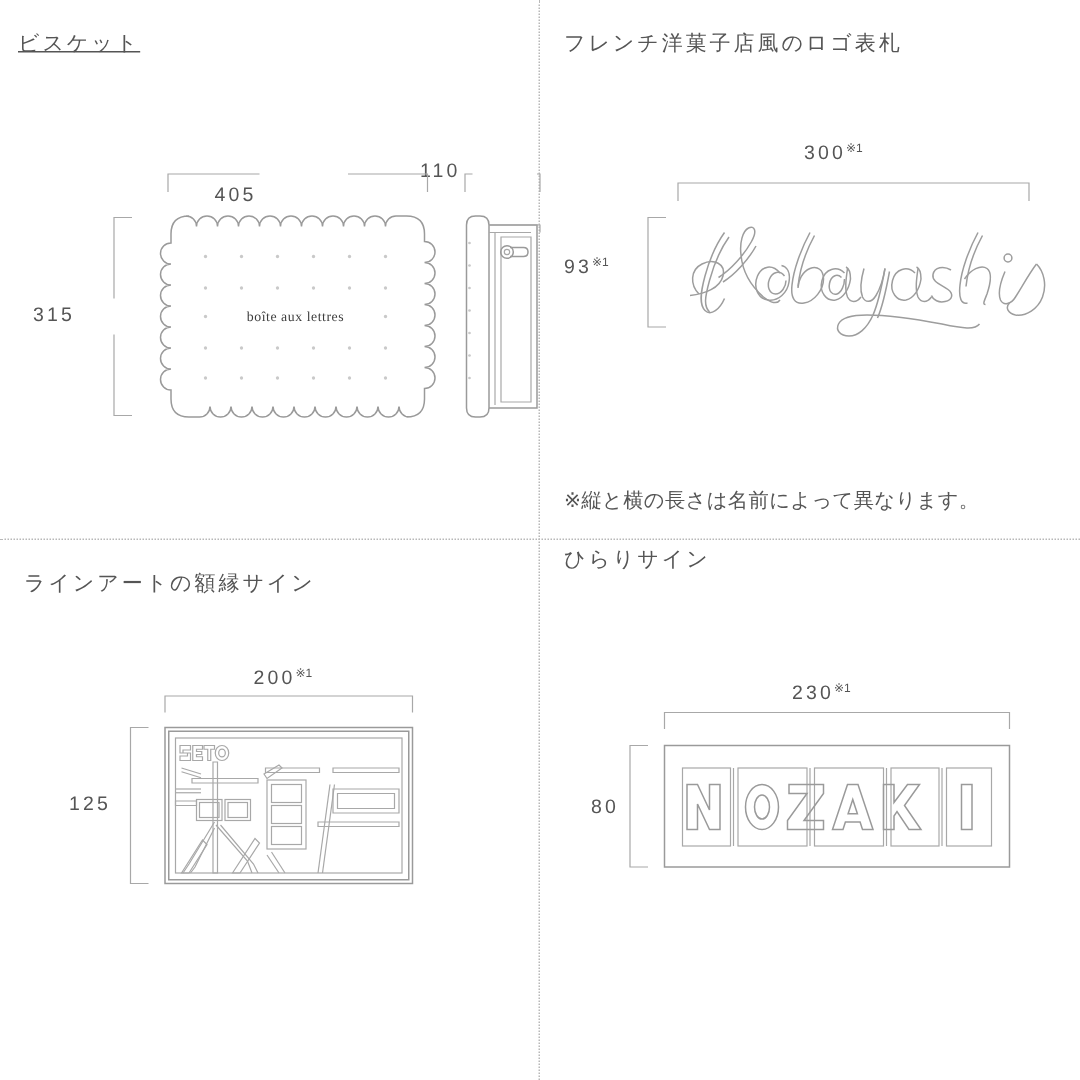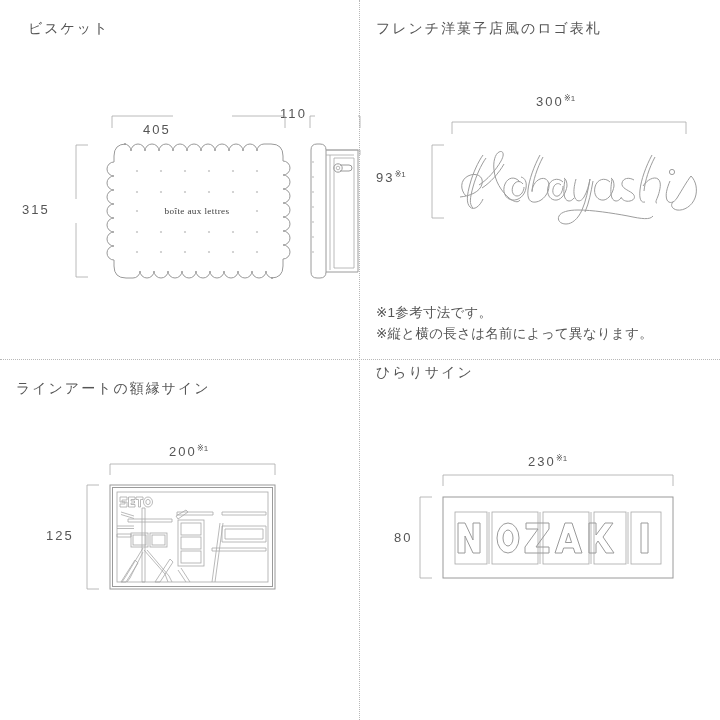--- a/index.html
+++ b/index.html
@@ -67,21 +67,21 @@
 </head>
 <body>
 
 <div class="grid">
 
   <div class="div-v"></div>
   <div class="div-h"></div>
 
   <div class="cell">
 
-    <div class="heading" style="left:28px;top:20px;">ビスケット</div>
+    <div class="heading" style="left:12px;top:20px;text-decoration:underline;">ビスケット</div>
 
     <div class="dim-label" style="left:143px;top:106px;margin-top:16px;">405</div>
 
     <div class="dim-label" style="left:22px;top:202px;">315</div>
 
     <div class="dim-label" style="left:280px;top:106px;">110</div>
 
     <div class="fig" style="left:0;top:0;margin-left:36px;">
       <svg width="360" height="360" viewBox="0 0 360 360">
 
@@ -273,21 +273,20 @@
           <path d="M295,157 C289,168 285,181 284,191"></path>
           <path d="M283,186 C287,180 294,176 298,179 C302,182 300,190 298,196 C296,201 295,203 297,203"></path>
 
           <path d="M310,181 C307,188 305,195 307,200 C309,204 314,203 317,198 C322,190 327,181 331,176"></path>
           <circle cx="312" cy="172" r="2.6"></circle>
           <path d="M331,176 C336,181 338,190 335,198 C332,206 324,211 317,210 C312,209 310,205 313,202"></path>
         </g>
       </svg>
     </div>
 
-    <div class="note" style="left:16px;top:303px;"><span>※1参考寸法です。</span></div>
     <div class="note" style="left:16px;top:324px;"><span>※縦と横の長さは名前によって異なります。</span></div>
   </div>
 
   <div class="cell">
 
     <div class="heading" style="left:16px;top:20px;">ラインアートの額縁サイン</div>
 
     <div class="dim-label" style="left:169px;top:84px;"><span>200</span><sup>※1</sup></div>
 
     <div class="dim-label" style="left:46px;top:168px;">125</div>

